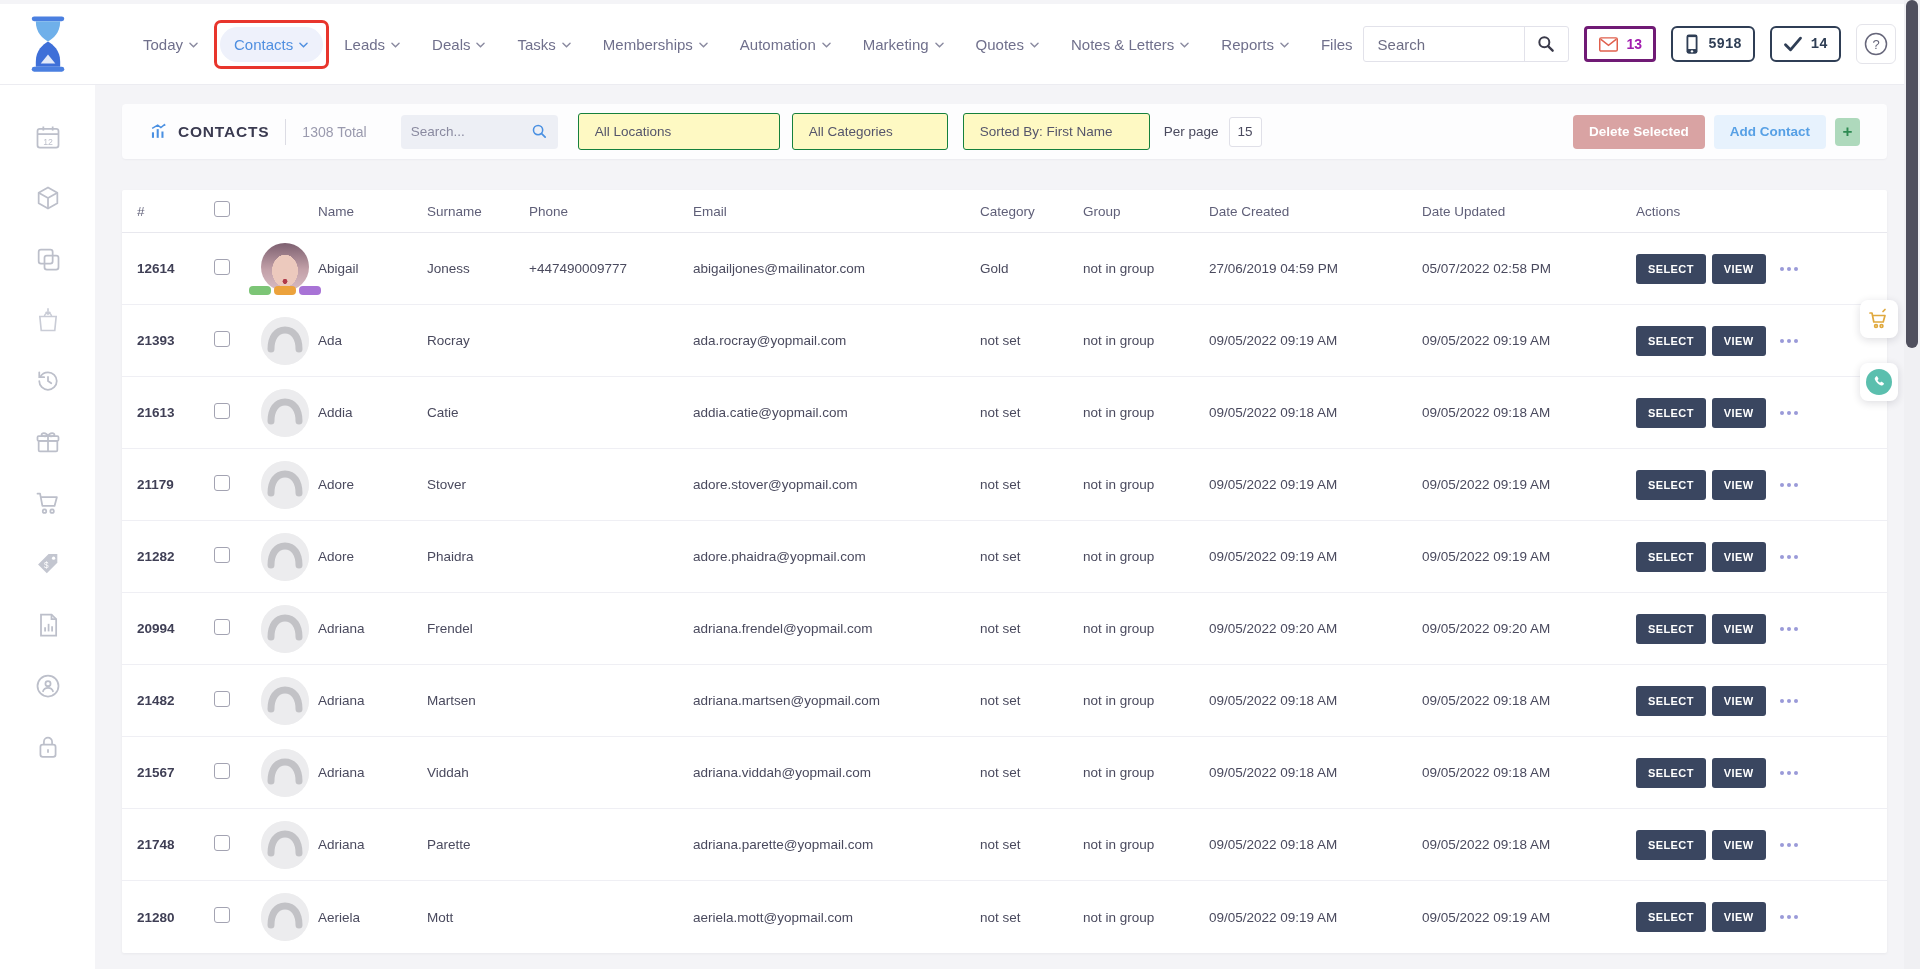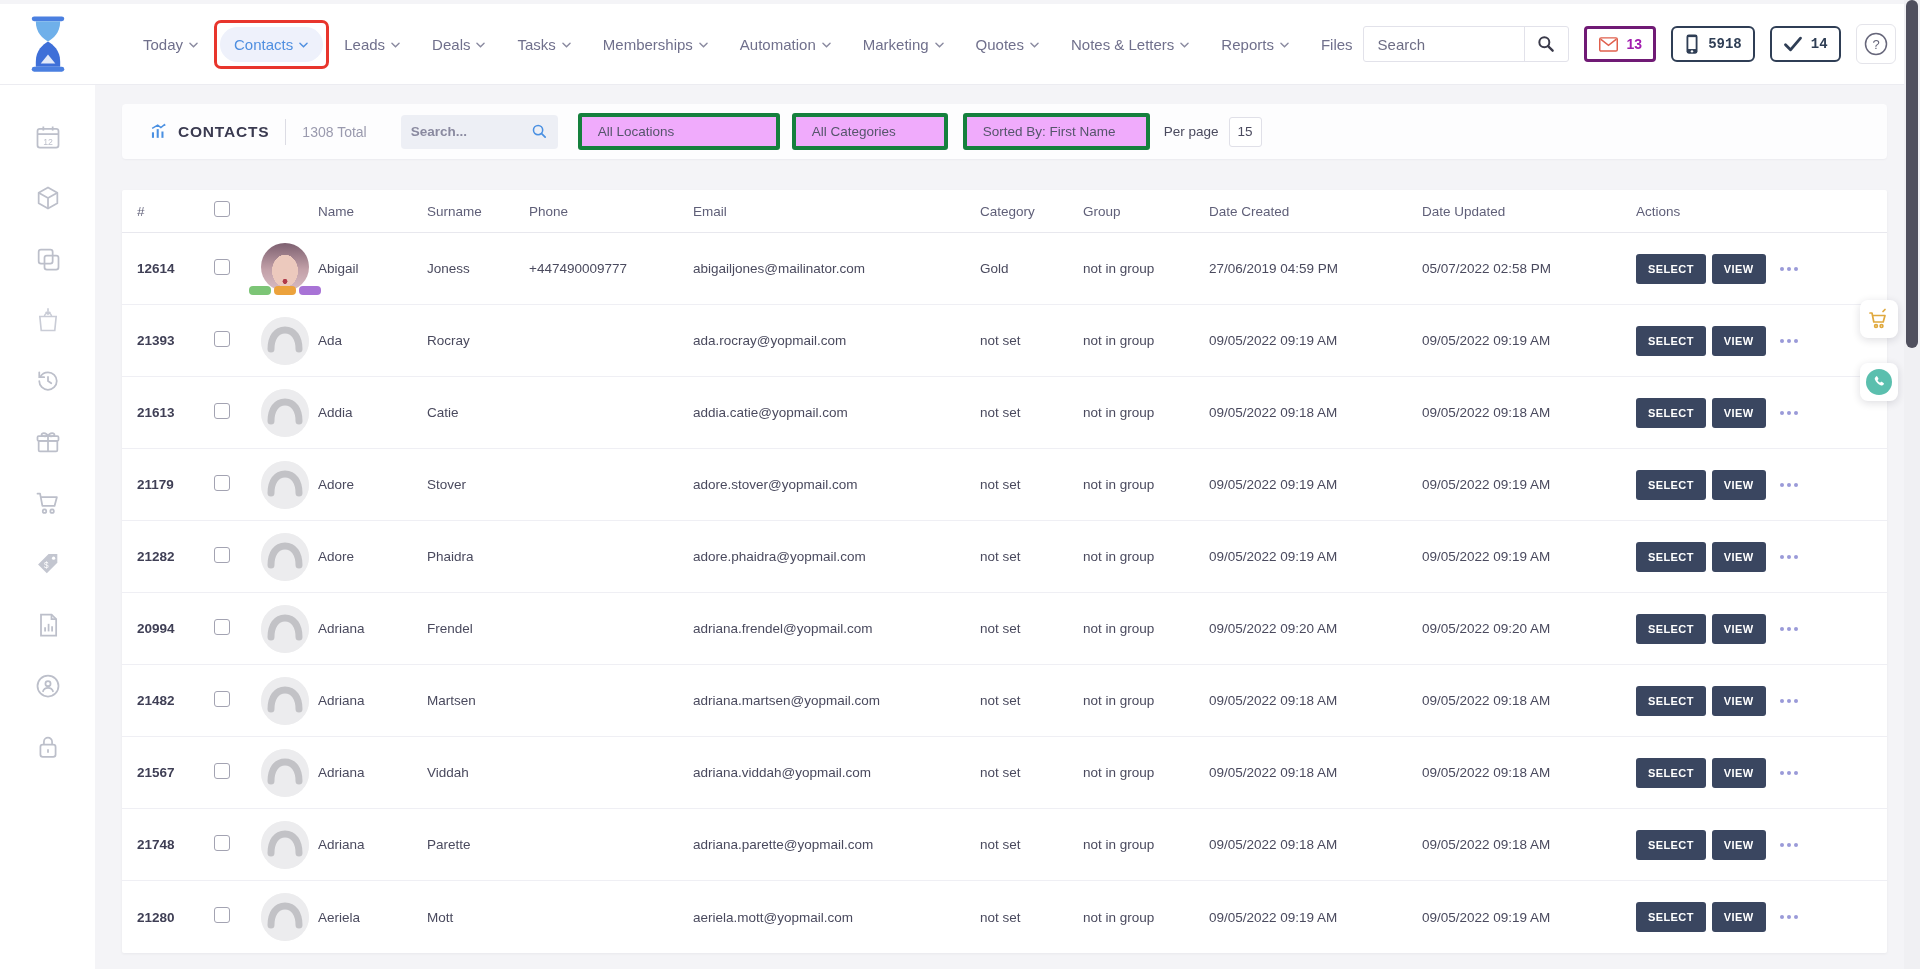--- a/index.html
+++ b/index.html
@@ -38,23 +38,23 @@
   
   .main { position:absolute; top:80px; left:95px; width:1809px; height:889px; }
 
   .toolbar-card { position:absolute; top:24px; left:27px; width:1765px; height:55px; background:#fdfdfe;
                   border-radius:4px; display:flex; align-items:center; padding:0 27px; box-shadow:0 1px 2px rgba(30,30,60,.04); }
   .tb-title { display:flex; align-items:center; gap:10px; }
   .tb-title .t { font-size:15.5px; font-weight:bold; letter-spacing:.8px; color:#3a3a50; }
   .tb-divider { width:1px; height:26px; background:#dcdce4; margin:0 16px; }
   .tb-total { font-size:14px; color:#9a9aae; }
   .tb-search { display:flex; align-items:center; height:34px; width:157px; background:#edeff5; border-radius:4px; margin-left:34px; padding:0 10px; }
-  .tb-search input { flex:1; min-width:0; border:0; outline:0; background:transparent; font-size:13.5px; color:#555; font-family:inherit;font-weight:bold; }
+  .tb-search input { flex:1; min-width:0; border:0; outline:0; background:transparent; font-size:13.5px; color:#555; font-family:inherit; }
   .tb-search input::placeholder { color:#8a8aa0; }
-  .select { height:37px; border:4px solid #15803d; border-radius:3px; background:#f0abfc; display:flex; align-items:center;
+  .select { height:37px; border:1px solid #15803d; border-radius:3px; background:#fef9c3; display:flex; align-items:center;
             padding:0 16px; font-size:13.5px; color:#55556b; cursor:pointer; white-space:nowrap; }
   .sel-loc { width:202px; margin-left:20px; }
   .sel-cat { width:156px; margin-left:12px; }
   .sel-sort { width:187px; margin-left:15px; }
   .per-page { display:flex; align-items:center; gap:10px; margin-left:14px; font-size:13.5px; color:#4a4a5e; }
   .pp-box { width:33px; height:30px; border:1px solid #e0e0e8; border-radius:3px; display:flex; align-items:center; justify-content:center; font-size:13.5px; color:#4a4a5e; background:#fff; cursor:pointer; }
   .tb-actions { margin-left:auto; display:flex; align-items:center; gap:9px; }
   .btn-delete { height:34px; padding:0 16px; background:#d9a3a3; color:#fff; font-weight:bold; font-size:13.5px;
                 border:0; border-radius:4px; cursor:pointer; font-family:inherit; }
   .btn-add { height:34px; padding:0 16px; background:#e7f2fd; color:#57a0e5; font-weight:bold; font-size:13.5px;
@@ -348,20 +348,25 @@
         </div>
       <div class="select sel-sort">
           <span>Sorted By: First Name</span>
         </div>
 
       <div class="per-page">
         <span>Per page</span>
         <span class="pp-box">15</span>
       </div>
 
+      <div class="tb-actions">
+        <button class="btn-delete">Delete Selected</button>
+        <button class="btn-add">Add Contact</button>
+        <button class="btn-plus">+</button>
+      </div>
     </section>
 
     <section class="table-card">
       <div class="grid-row thead">
         <div class="th cell-id">#</div>
         <div><span class="cb"></span></div>
         <div></div>
         <div class="th">Name</div>
         <div class="th">Surname</div>
         <div class="th">Phone</div>

